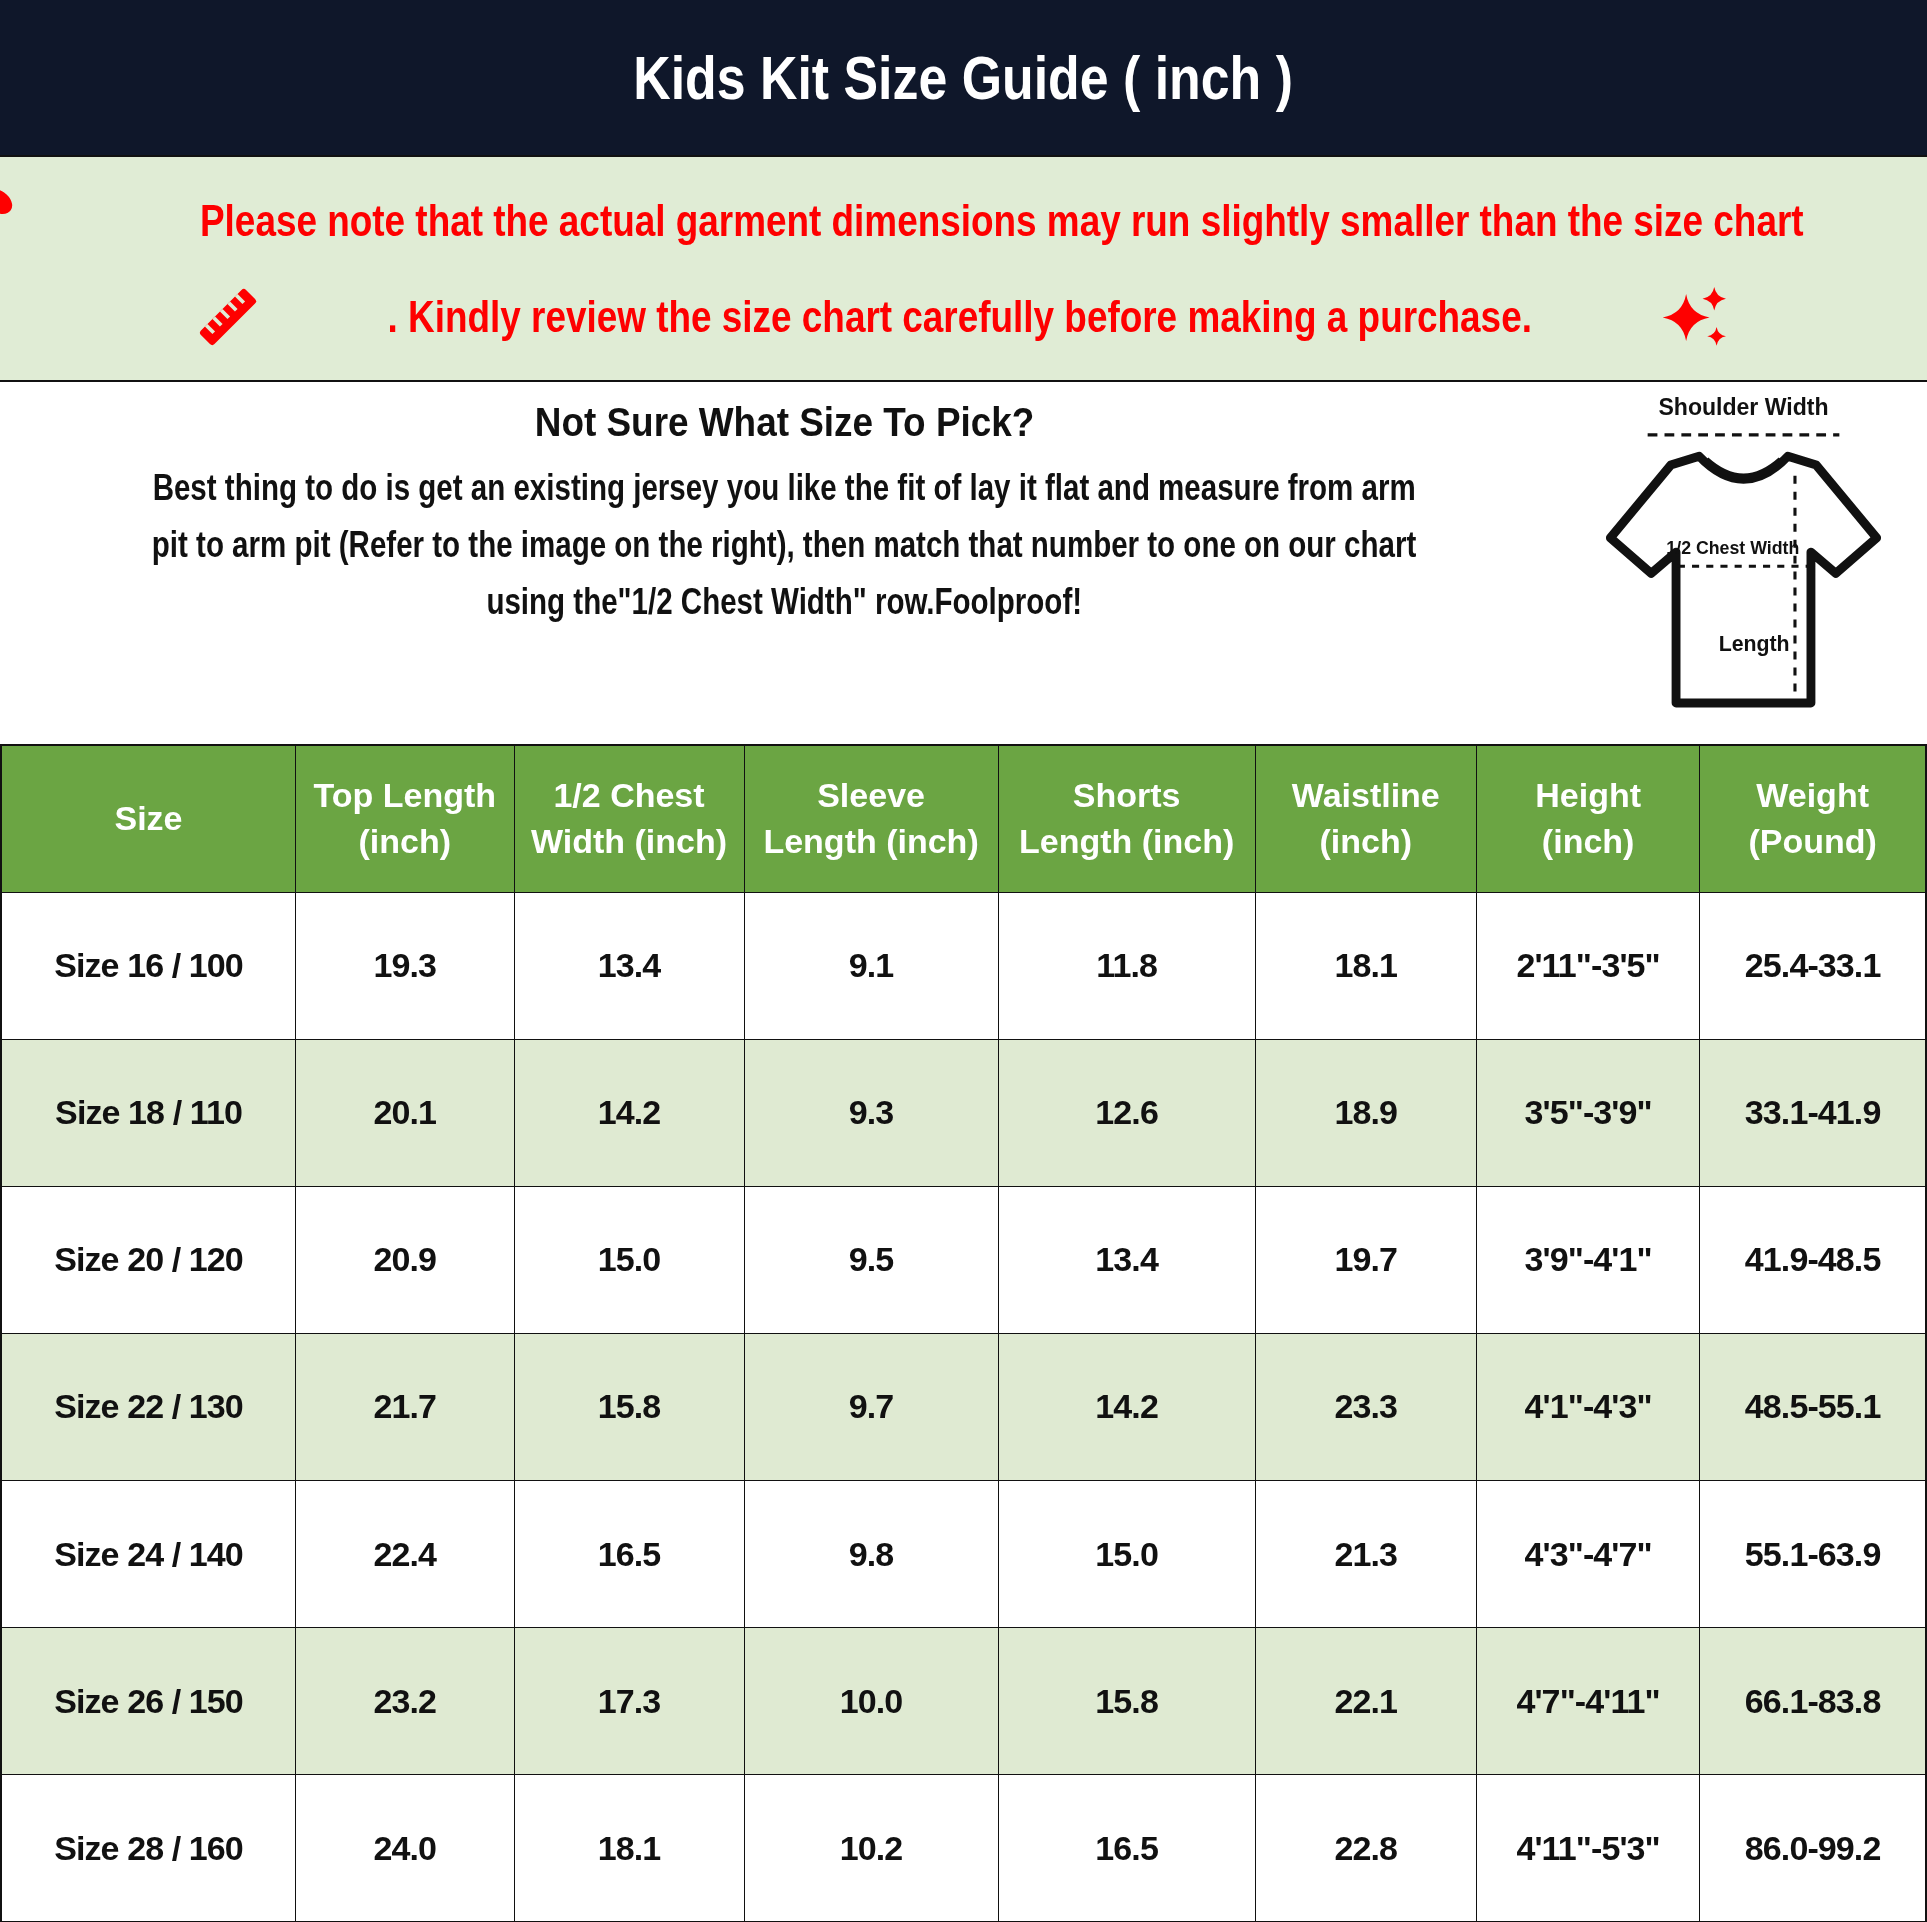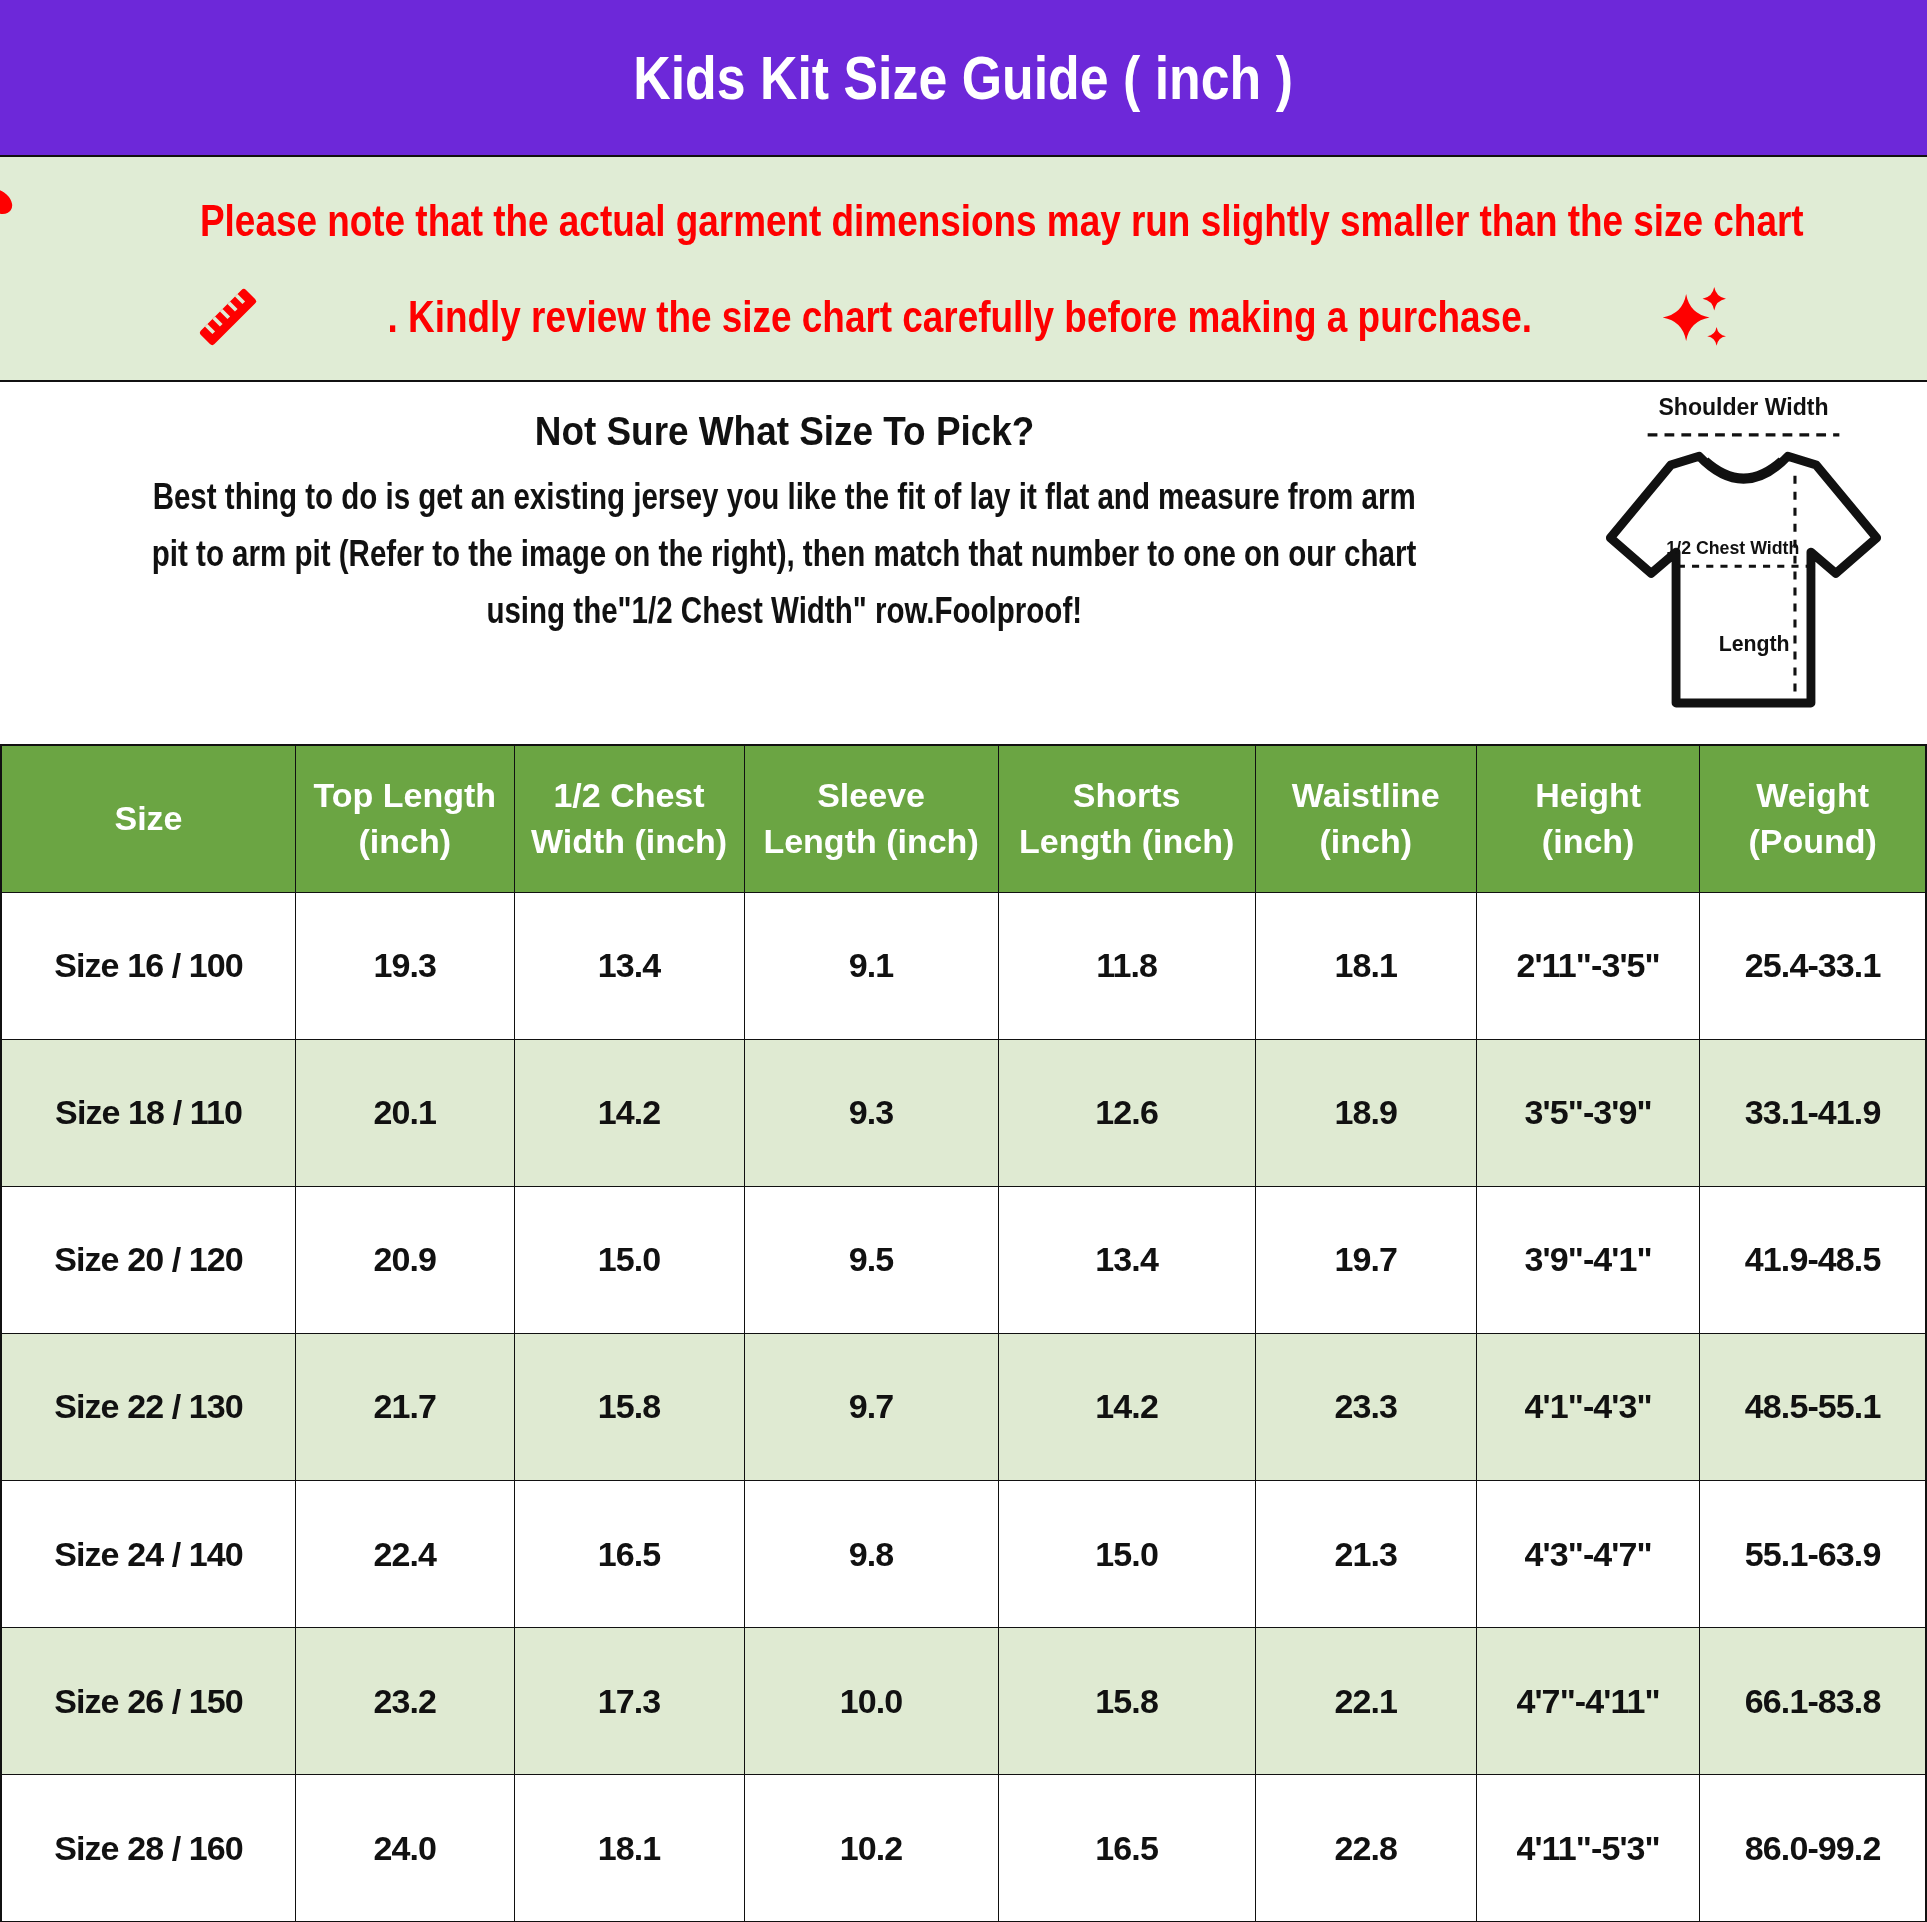--- a/index.html
+++ b/index.html
@@ -4,21 +4,21 @@
 <style>
   html,body{margin:0;padding:0;background:#fff;}
   .page{
     width:1927px;height:1923px;
     font-family:"Liberation Sans", sans-serif;
     font-weight:bold;color:#111;
     display:flex;flex-direction:column;box-sizing:border-box;
   }
   
   .title-bar{
-    height:155px;background:#6d28d9;border-bottom:2.7px solid #111;
+    height:155px;background:#0f172a;border-bottom:2.7px solid #111;
     display:flex;align-items:center;justify-content:center;flex:none;
   }
   .title-bar .title{
     color:#fff;font-size:61px;letter-spacing:0;
     display:inline-block;transform:scaleX(.85);white-space:nowrap;
   }
   
   .notice{
     height:223px;background:#E0ECD5;border-bottom:2.7px solid #111;flex:none;
     display:flex;flex-direction:column;align-items:center;justify-content:center;gap:20px;
@@ -26,21 +26,21 @@
   .notice-line{display:flex;align-items:center;justify-content:center;}
   .notice-text{
     color:#FE0000;font-size:45px;display:inline-block;
     transform:scaleX(.82);white-space:nowrap;
   }
   .notice-icon{flex:none;}
   
   .guide{
     height:362px;background:#fff;flex:none;display:flex;flex-direction:row;box-sizing:border-box;
   }
-  .guide-text{flex:1;padding-top:26px;text-align:center;}
+  .guide-text{flex:1;padding-top:17px;text-align:center;}
   .guide-heading{
     font-size:41px;margin:0 0 12.5px 0;display:inline-block;transform:scaleX(.9);white-space:nowrap;
   }
   .guide-line{
     font-size:36px;line-height:57px;margin:0;display:block;
   }
   .guide-line span{display:inline-block;transform:scaleX(.82);white-space:nowrap;}
   .diagram{width:358px;flex:none;padding-top:5.4px;}
   
   table.size-table{

